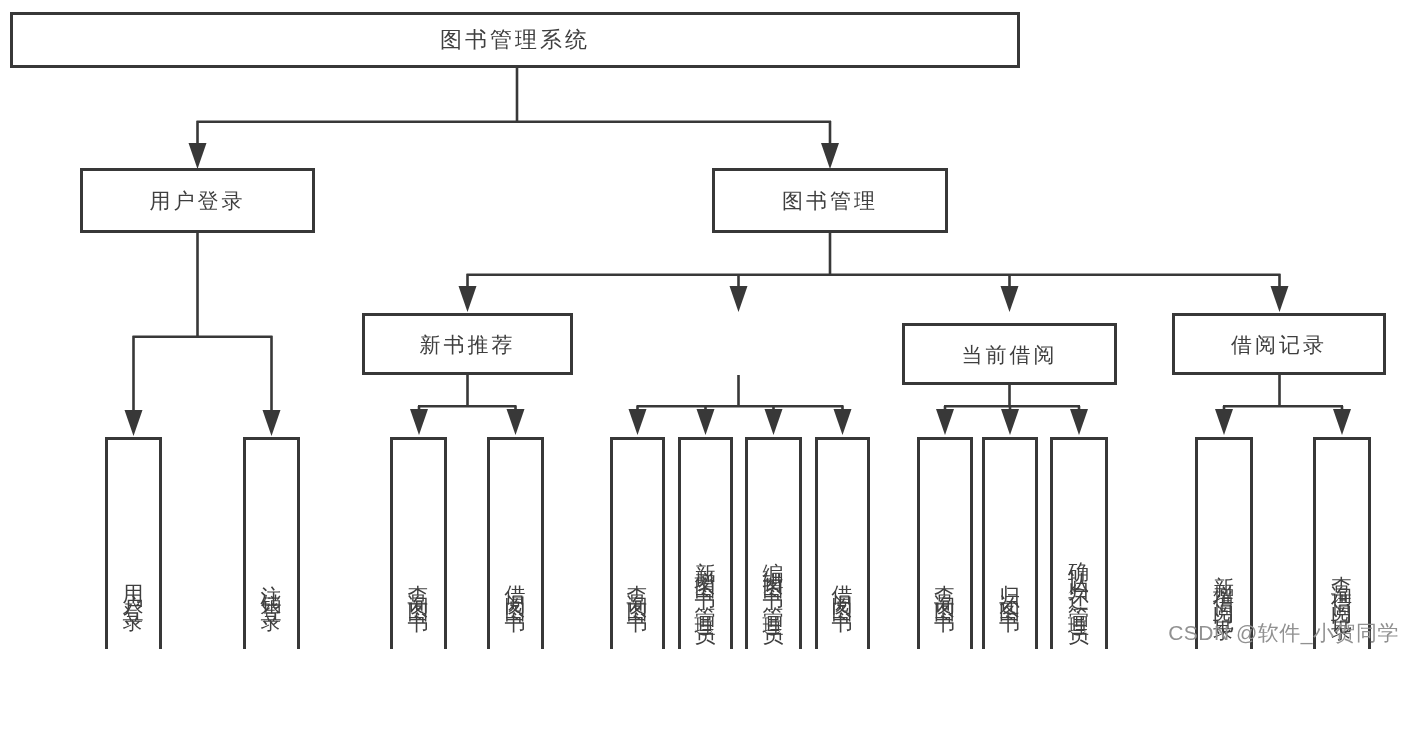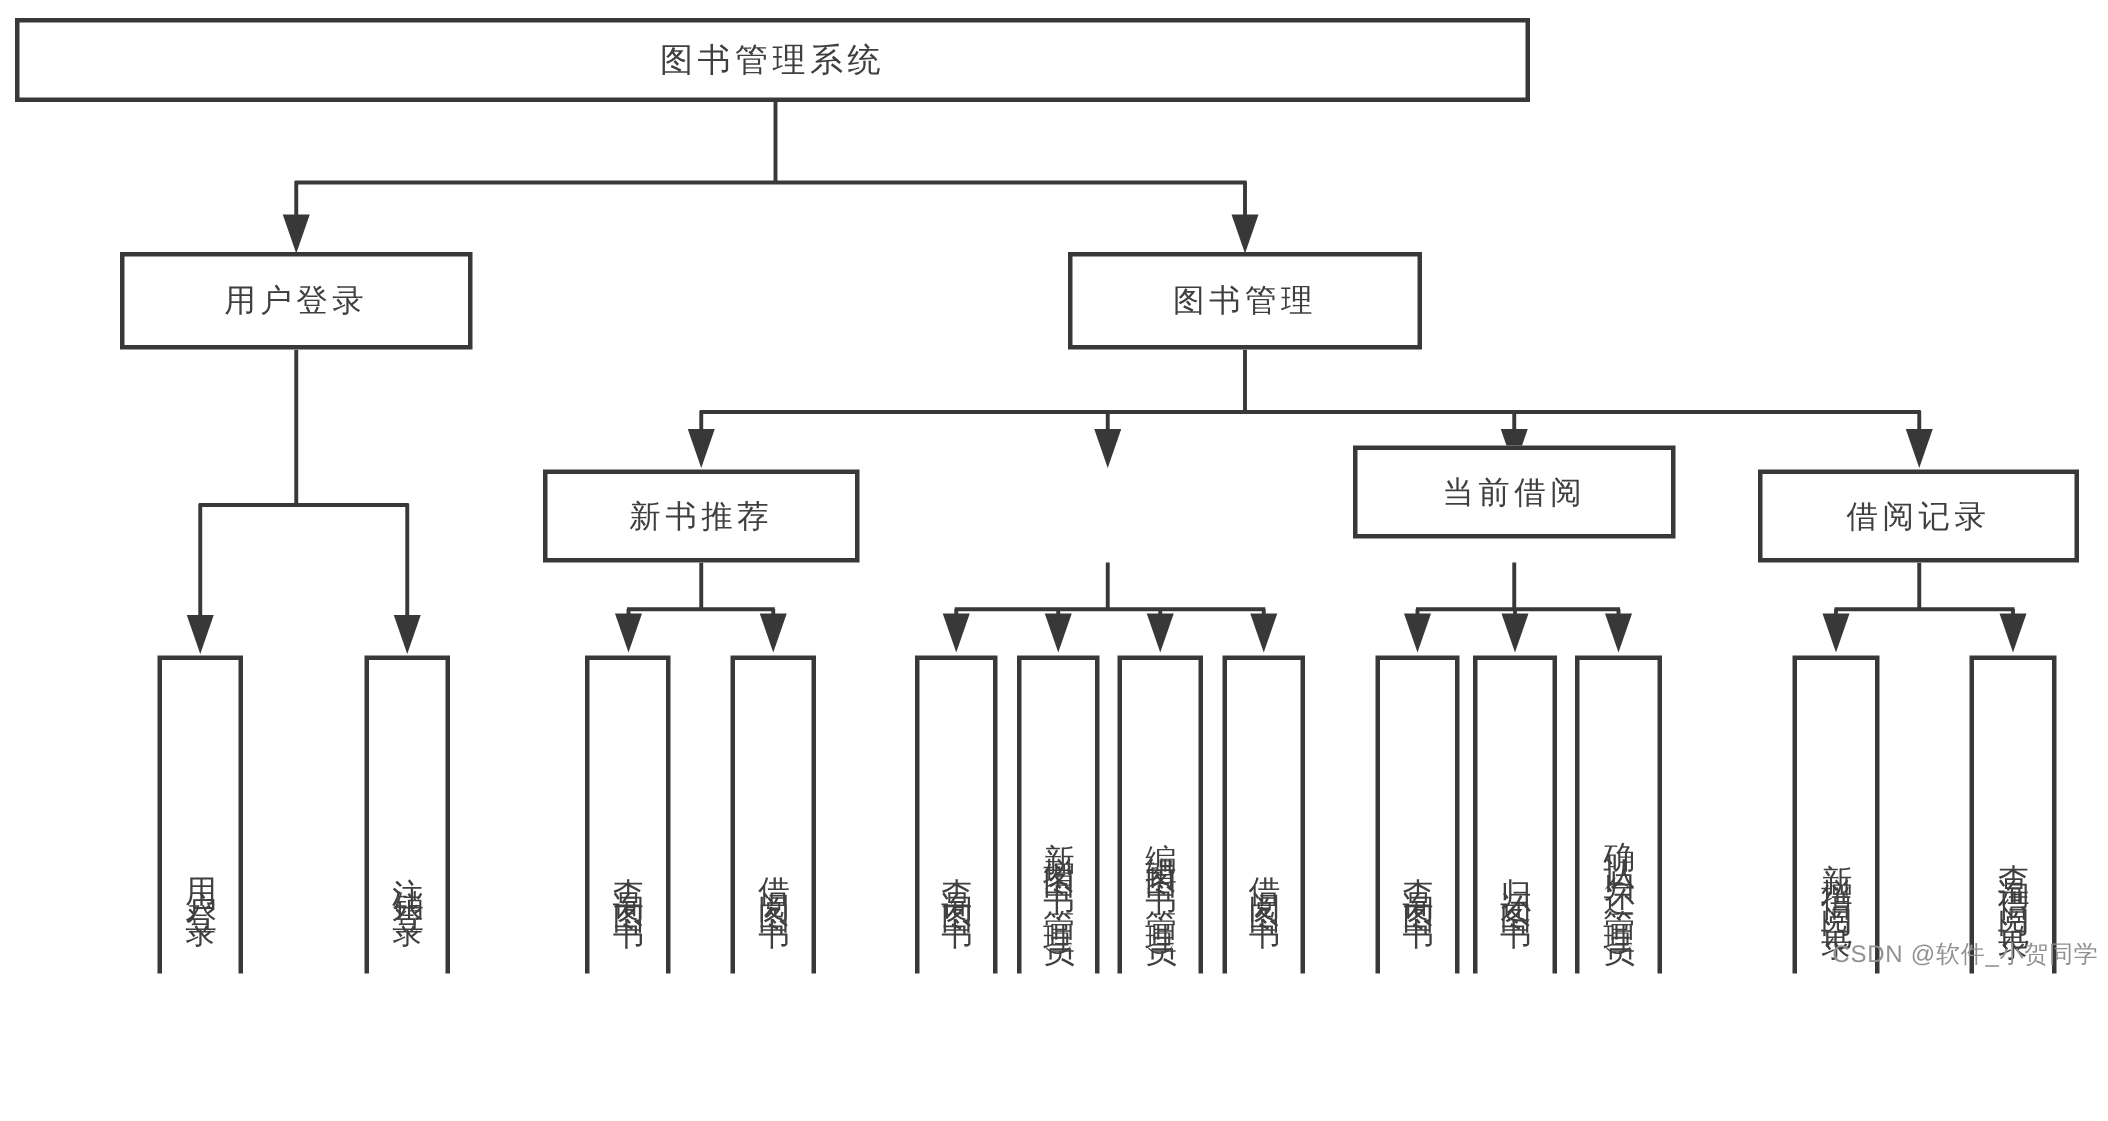--- a/index.html
+++ b/index.html
@@ -40,21 +40,21 @@
     text-orientation:mixed;
     font-size:21px;
     letter-spacing:9px;
     line-height:1;
   }
   .watermark{
     position:absolute;
     right:6px;bottom:2px;
     z-index:5;
     color:var(--wm);
-    font-size:16px;
+    font-size:21px;
     letter-spacing:0.5px;
     white-space:nowrap;
   }
 </style>
 </head>
 <body>
 
 <div class="canvas">
 
   <svg class="connectors" width="1405" height="747" viewBox="0 0 1405 747">
@@ -94,21 +94,21 @@
   <div class="node" style="left:80px;top:168px;width:235px;height:65px">
     <span class="hlabel">用户登录</span>
   </div>
   <div class="node" style="left:362px;top:313px;width:211px;height:62px">
     <span class="hlabel">新书推荐</span>
   </div>
 
   <div class="node" style="left:712px;top:168px;width:236px;height:65px">
     <span class="hlabel">图书管理</span>
   </div>
-  <div class="node" style="left:902px;top:297px;width:215px;height:62px">
+  <div class="node" style="left:902px;top:323px;width:215px;height:62px">
     <span class="hlabel">当前借阅</span>
   </div>
   <div class="node" style="left:1172px;top:313px;width:214px;height:62px">
     <span class="hlabel">借阅记录</span>
   </div>
 
   <div class="node leaf" style="left:105px;top:437px;width:57px;height:297px">
     <span class="vtext">用户登录</span>
   </div>
   <div class="node leaf" style="left:243px;top:437px;width:57px;height:297px">

